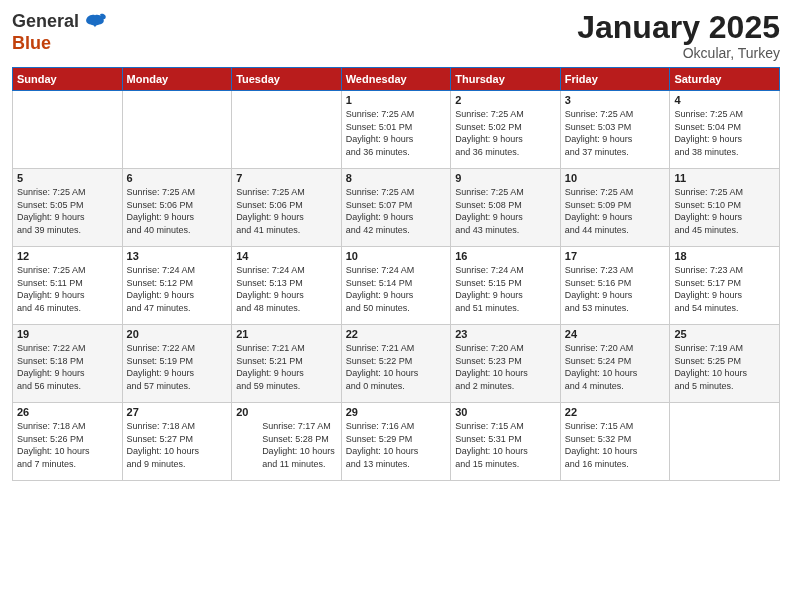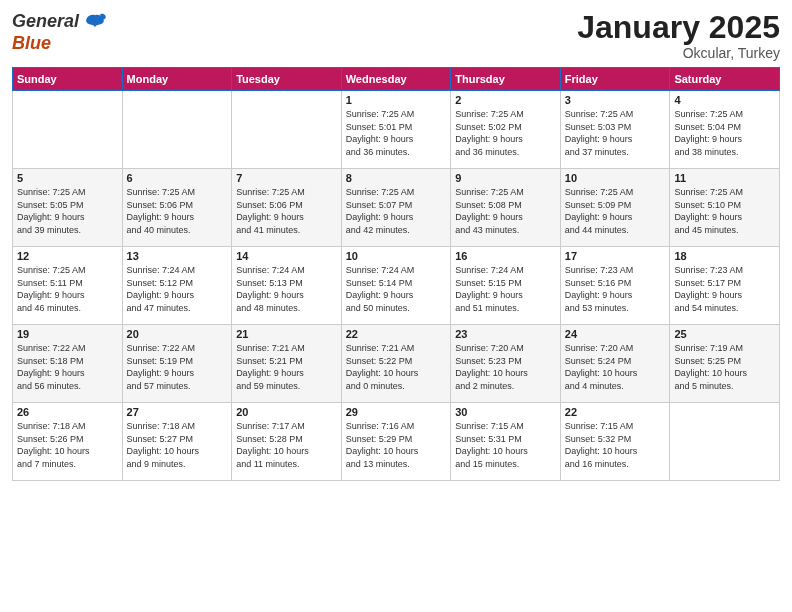--- a/index.html
+++ b/index.html
@@ -18,21 +18,20 @@
     }
     .header {
       display: flex;
       align-items: flex-start;
       justify-content: space-between;
       margin-bottom: 6px;
     }
     .logo {
       display: flex;
       align-items: center;
-      font-style: italic;
     }
     .logo-text {
       font-size: 18px;
       font-weight: bold;
       line-height: 1.1;
     }
     .logo-general { color: #333; }
     .logo-blue { color: #c2410c; }
     .logo-icon {
       width: 24px;
@@ -52,21 +51,21 @@
     .location {
       font-size: 14px;
       color: #555;
     }
     .calendar {
       width: 100%;
       border-collapse: collapse;
       table-layout: fixed;
     }
     .calendar th {
-      background: #be185d;
+      background: #b91c1c;
       color: #fff;
       font-size: 11px;
       font-weight: bold;
       padding: 5px 4px;
       text-align: left;
       border: 1px solid #1a6cc4;
     }
     .calendar td {
       border: 1px solid #ccc;
       vertical-align: top;
@@ -331,21 +330,21 @@
           </td>
           <td>
             <span class="day-num">27</span>
             <div class="day-info" style="white-space: pre-line;">Sunrise: 7:18 AM
 Sunset: 5:27 PM
 Daylight: 10 hours
 and 9 minutes.</div>
           </td>
           <td>
             <span class="day-num">20</span>
-            <div class="day-info" style="white-space: pre-line;">Sunrise: 7:17 AM
+            <div class="day-info" style="white-space: pre-line; margin-left: 26px;">Sunrise: 7:17 AM
 Sunset: 5:28 PM
 Daylight: 10 hours
 and 11 minutes.</div>
           </td>
           <td>
             <span class="day-num">29</span>
             <div class="day-info" style="white-space: pre-line;">Sunrise: 7:16 AM
 Sunset: 5:29 PM
 Daylight: 10 hours
 and 13 minutes.</div>

